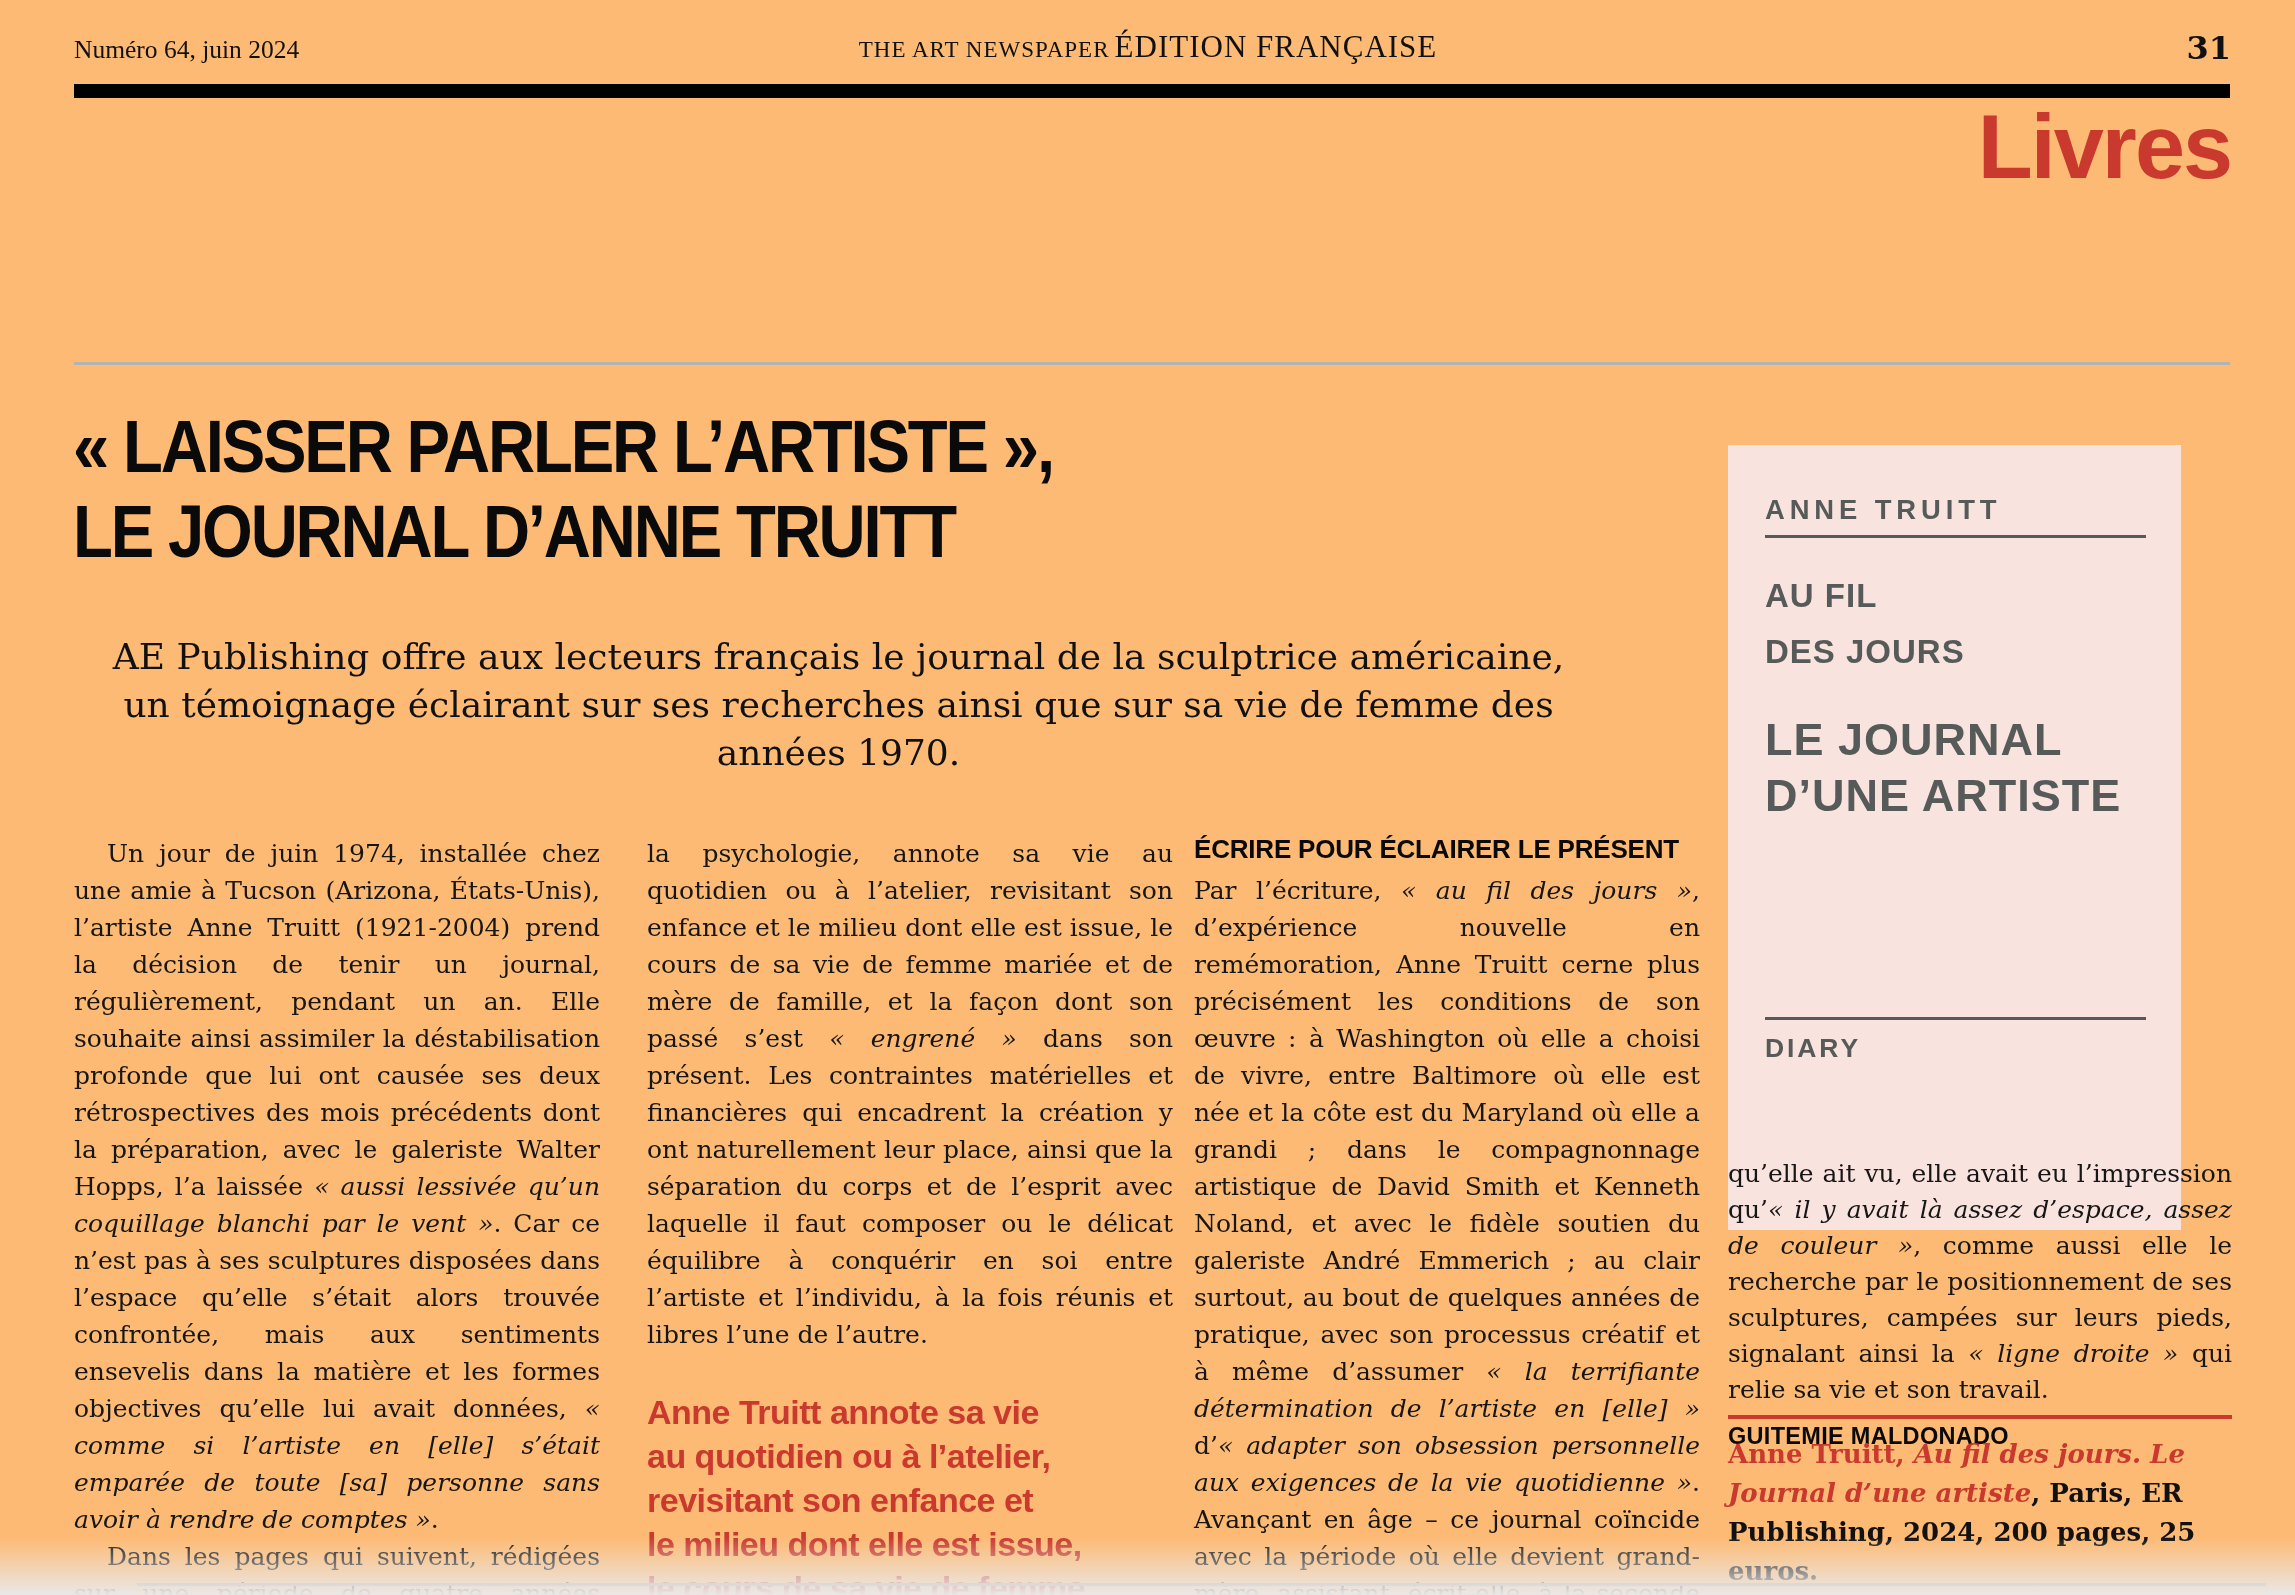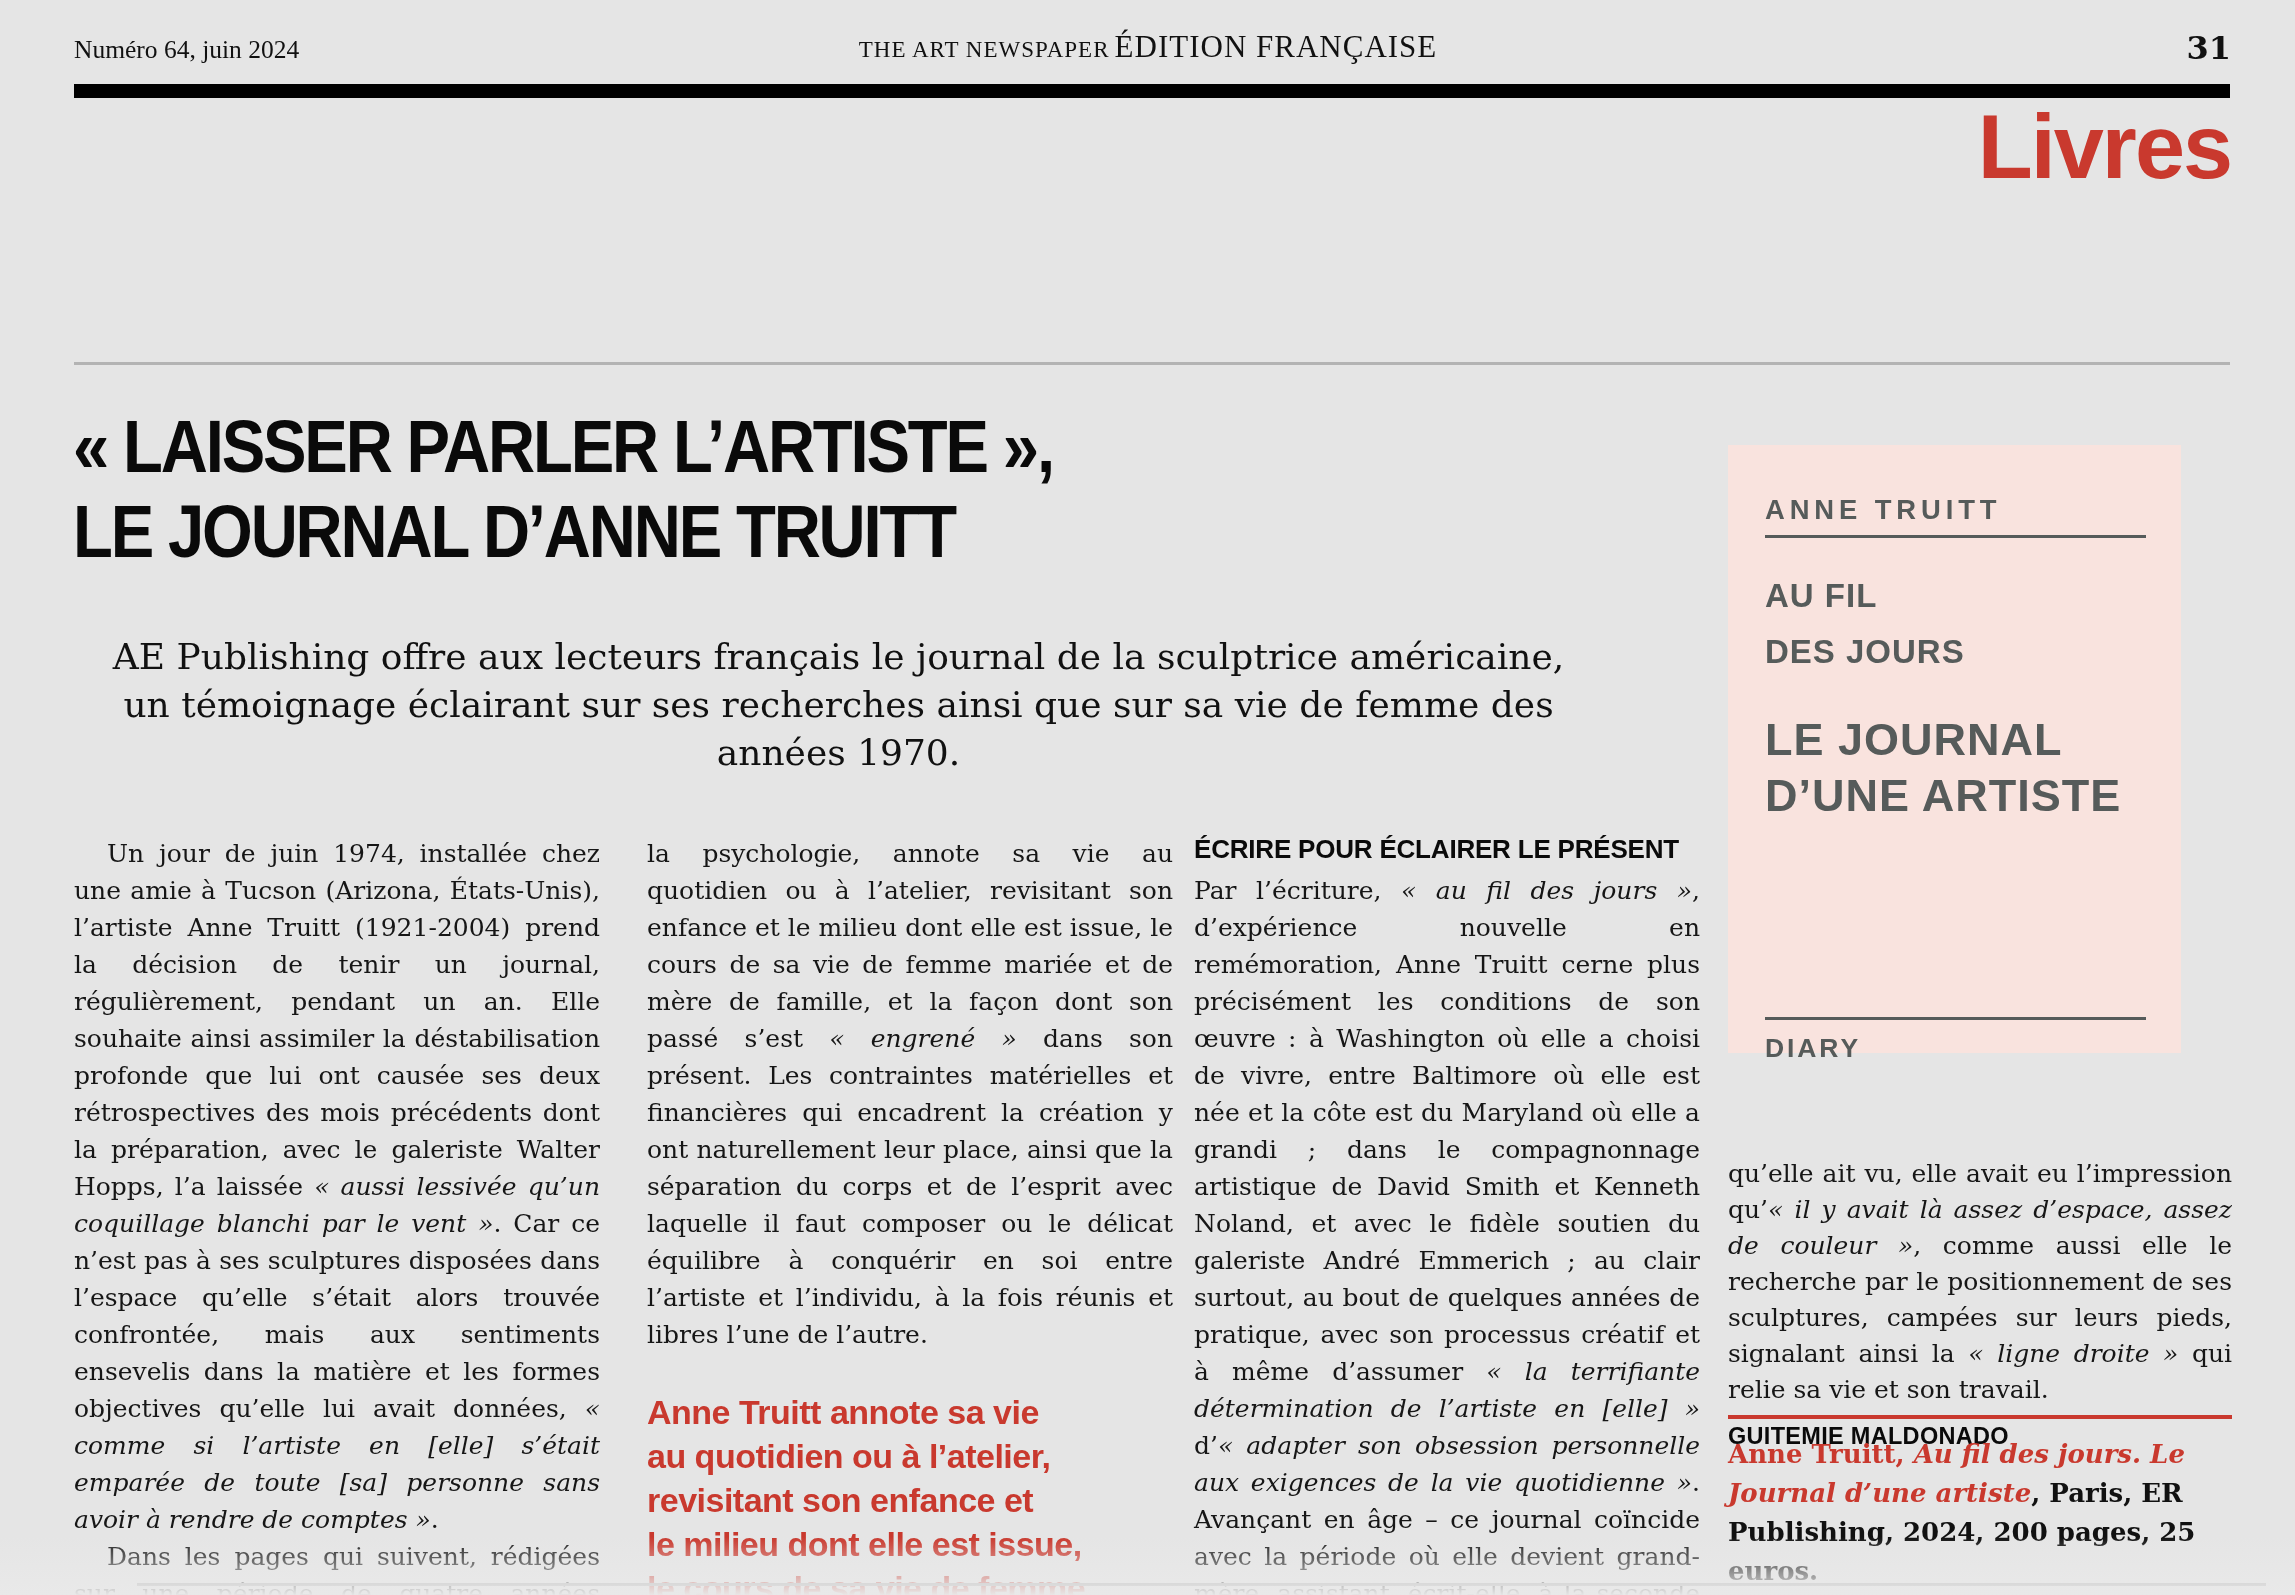--- a/index.html
+++ b/index.html
@@ -2,21 +2,21 @@
 <html lang="fr" style="--accent_red: #c9392e; --cover_bg: #f9e3de; --cover_text: #565b5a;"><head>
 <meta charset="utf-8">
 <style>
   :root{
     --accent_red:#c9392e;
     --cover_bg:#f9e3de;
     --cover_text:#565b5a;
   }
   html,body{margin:0;padding:0;background:#fff;}
   .page{
-    position:relative;width:2296px;height:1596px;background:#e5e5e5;
+    position:relative;width:2296px;height:1596px;background:#fdba74;
     font-family:"DejaVu Serif",serif;color:#141414;overflow:hidden;
     -webkit-hyphens:auto;hyphens:auto;
   }
   
   .issue{position:absolute;left:74px;top:35px;font:25.5px "Liberation Serif",serif;color:#111;}
   .masthead{position:absolute;left:0;width:2296px;top:29px;text-align:center;color:#111;white-space:nowrap;}
   .masthead .main{font-family:"Liberation Serif",serif;font-size:23px;letter-spacing:1px;text-align:center;}
   .masthead .sub{font-family:Liberation Serif, serif;font-size:31px;letter-spacing:1px;}
   .pageno{position:absolute;right:65px;top:29px;font-family:"DejaVu Serif",serif;font-weight:bold;font-size:32px;color:#111;}
   .topbar{position:absolute;left:74px;top:84px;width:2156px;height:13.7px;background:#000;}
@@ -51,21 +51,21 @@
     margin:0 0 7.8px 0;text-align:left;line-height:29px;
   }
   .pullquote{
     margin-top:37px;text-align:left;white-space:pre-line;
     font-family:"Liberation Sans",sans-serif;font-weight:bold;
     font-size:34px;line-height:44px;letter-spacing:-0.5px;
     color:var(--accent_red);
   }
   
   .cover{
-    position:absolute;left:1728px;top:445px;width:453px;height:608px;
+    position:absolute;left:1728px;top:445px;width:453px;height:785px;
     background:var(--cover_bg);color:var(--cover_text);
     font-family:"Liberation Sans",sans-serif;
   }
   .cover .author{position:absolute;left:37px;top:49px;font-weight:bold;font-size:27.4px;letter-spacing:4.9px;}
   .cover .rule1{position:absolute;left:37px;width:381px;top:90px;height:2.9px;background:currentColor;}
   .cover .title{position:absolute;left:37px;top:123px;font-weight:bold;font-size:33px;line-height:56px;letter-spacing:1px;white-space:pre-line;}
   .cover .subtitle{position:absolute;left:37px;top:267px;font-weight:bold;font-size:45px;line-height:56px;letter-spacing:1px;white-space:pre-line;}
   .cover .rule2{position:absolute;left:37px;width:381px;top:572px;height:2.9px;background:currentColor;}
   .cover .label{position:absolute;left:37px;top:588px;font-weight:bold;font-size:26.5px;letter-spacing:2.9px;}
   .sidebar-col{

